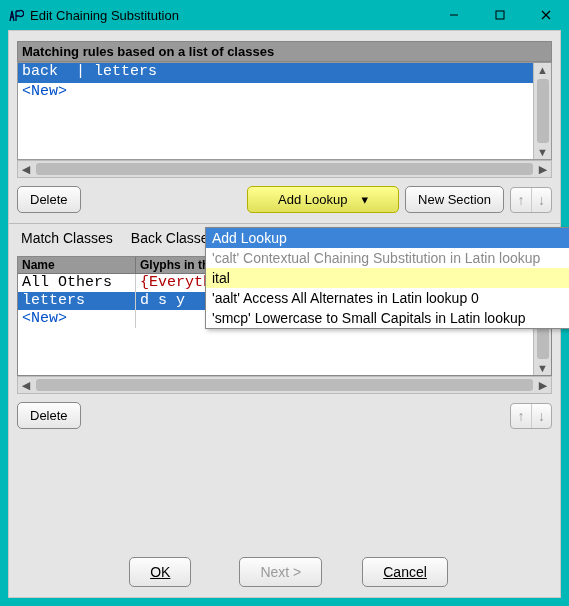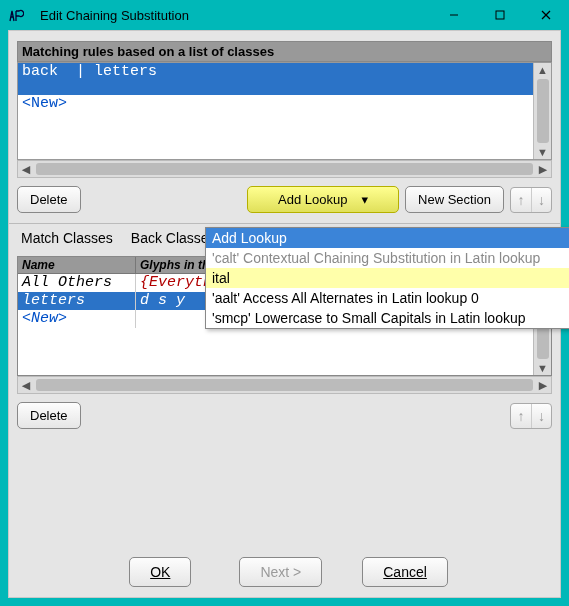--- a/index.html
+++ b/index.html
@@ -16,21 +16,21 @@
     height: 30px;
     display: flex;
     align-items: center;
     padding-left: 8px;
     color: #000;
   }
   .titlebar .icon {
     width: 16px; height: 16px; margin-right: 6px;
     display: inline-flex; align-items: center; justify-content: center;
   }
-  .titlebar .title { flex: 1; font-size: 13px; margin-left: 10px; }
+  .titlebar .title { flex: 1; font-size: 13px; }
   .winbtns { display: flex; height: 30px; }
   .winbtn {
     width: 46px; height: 30px;
     display: flex; align-items: center; justify-content: center;
     color: #000;
   }
   .client {
     position: absolute;
     top: 30px; left: 8px; right: 8px; bottom: 8px;
     background: #e5e5e5;
@@ -47,21 +47,21 @@
   }
   .listbox {
     margin: 0 8px;
     border: 1px solid #999;
     background: #fff;
     height: 98px;
     position: relative;
     display: flex;
   }
   .listbox-inner { flex: 1; overflow: hidden; font-family: "Courier New", monospace; font-size: 15px; }
-  .list-row { padding: 0 4px; height: 32px; line-height: 18px; white-space: pre; }
+  .list-row { padding: 0 4px; height: 20px; line-height: 18px; white-space: pre; }
   .list-row.selected { background: #2b73c7; color: #fff; }
   .list-row.new { color: #0050c8; }
   .vbar {
     width: 18px; background: #ddd; border-left: 1px solid #bbb;
     display: flex; flex-direction: column; justify-content: space-between;
     align-items: center;
   }
   .vbar .arrow { font-size: 11px; color: #555; padding: 1px 0; }
   .vbar .thumb { flex: 1; margin: 2px; width: 12px; background: #bbb; border-radius: 3px; }
   .hbar {
@@ -96,21 +96,21 @@
   .arrow-group span { width: 20px; text-align: center; color: #999; font-size: 14px; padding: 4px 0; }
   .arrow-group span + span { border-left: 1px solid #ccc; }
   .divider { height: 1px; background: #bbb; margin: 10px 0 6px 0; }
   .tabs {
     display: flex; gap: 18px; margin: 4px 8px 8px 12px; font-size: 14px;
   }
   .tab { padding-bottom: 2px; }
   .tab.active {}
   .table {
     margin: 0 8px; border: 1px solid #888; background: #fff;
-    height: 120px; display: flex; font-style: italic;
+    height: 120px; display: flex;
   }
   .table-inner { flex: 1; font-family: "Courier New", monospace; font-size: 15px; overflow: hidden; }
   .thead { display: flex; background: #999; color: #000; font-weight: bold; font-family: "Segoe UI", Arial, sans-serif; font-size: 12px; border-bottom: 1px solid #777;}
   .th { padding: 1px 4px; border-right: 1px solid #777; }
   .th.name { width: 118px; }
   .th.glyphs { flex: 1; }
   .trow { display: flex; height: 18px; line-height: 18px; }
   .td { padding: 0 4px; border-right: 1px solid #ccc; overflow: hidden; white-space: nowrap; }
   .td.name { width: 118px; }
   .td.glyphs { flex: 1; }

